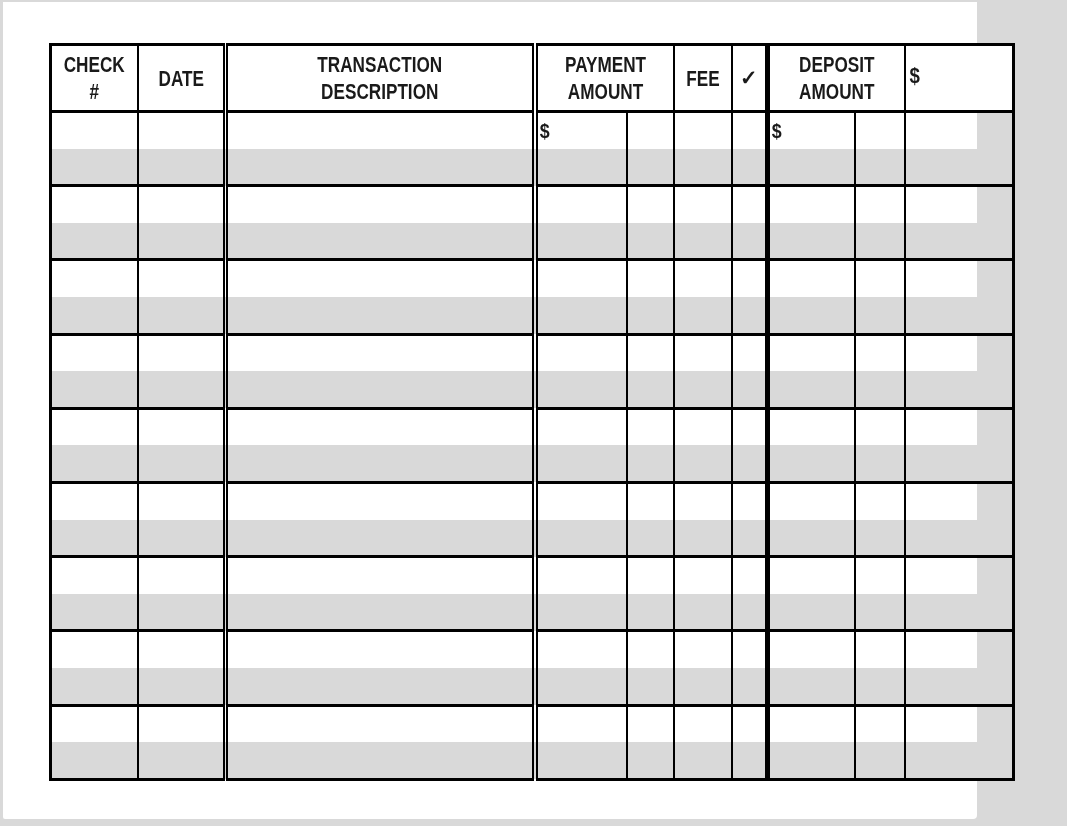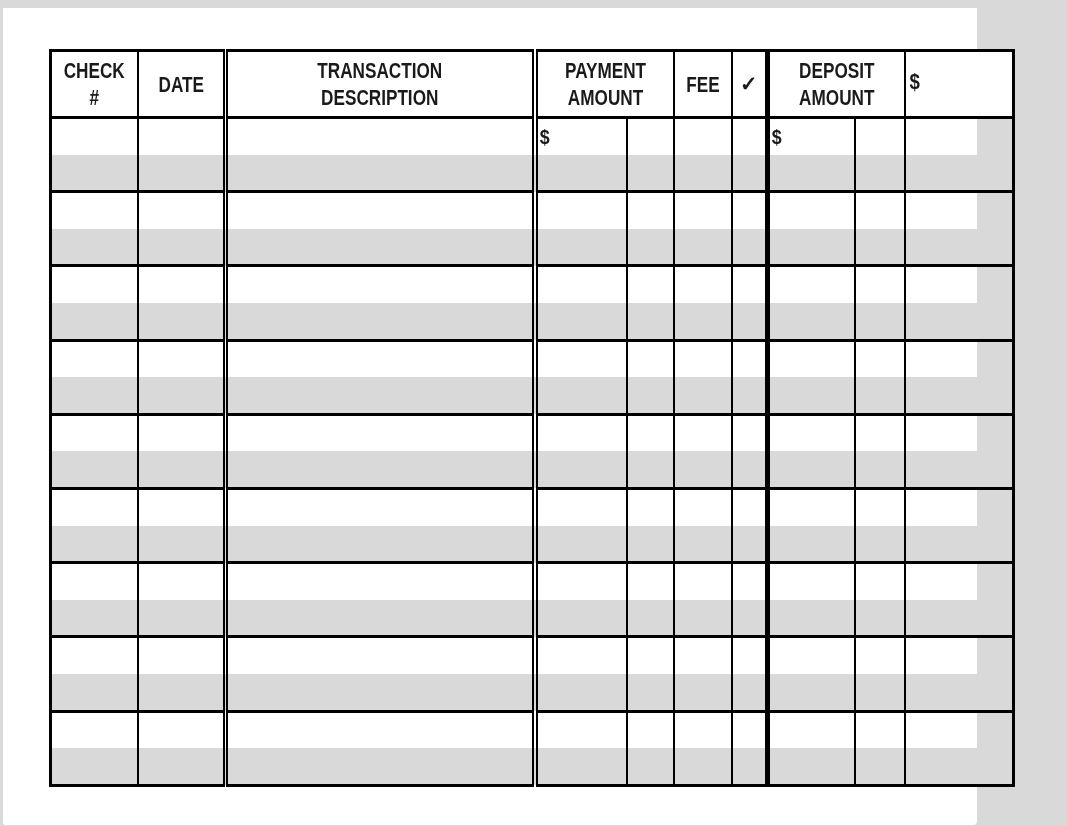--- a/index.html
+++ b/index.html
@@ -7,21 +7,21 @@
   body {
     width: 1067px; height: 826px;
     position: relative;
     overflow: hidden;
     background: var(--shadow-grey, #d9d9d9);
     font-family: "Liberation Sans", sans-serif;
     color: #1a1a1a;
   }
   .page {
     position: absolute;
-    left: 3px; top: 8px;
+    left: 3px; top: 2px;
     width: 974px; height: 817px;
     background: var(--page-bg, #ffffff);
     border-radius: 0 0 4px 2px;
     padding-left: 40px;
   }
   table.register {
     position: absolute;
     left: 46px; top: 41px;
     border-collapse: collapse;
     table-layout: fixed;

